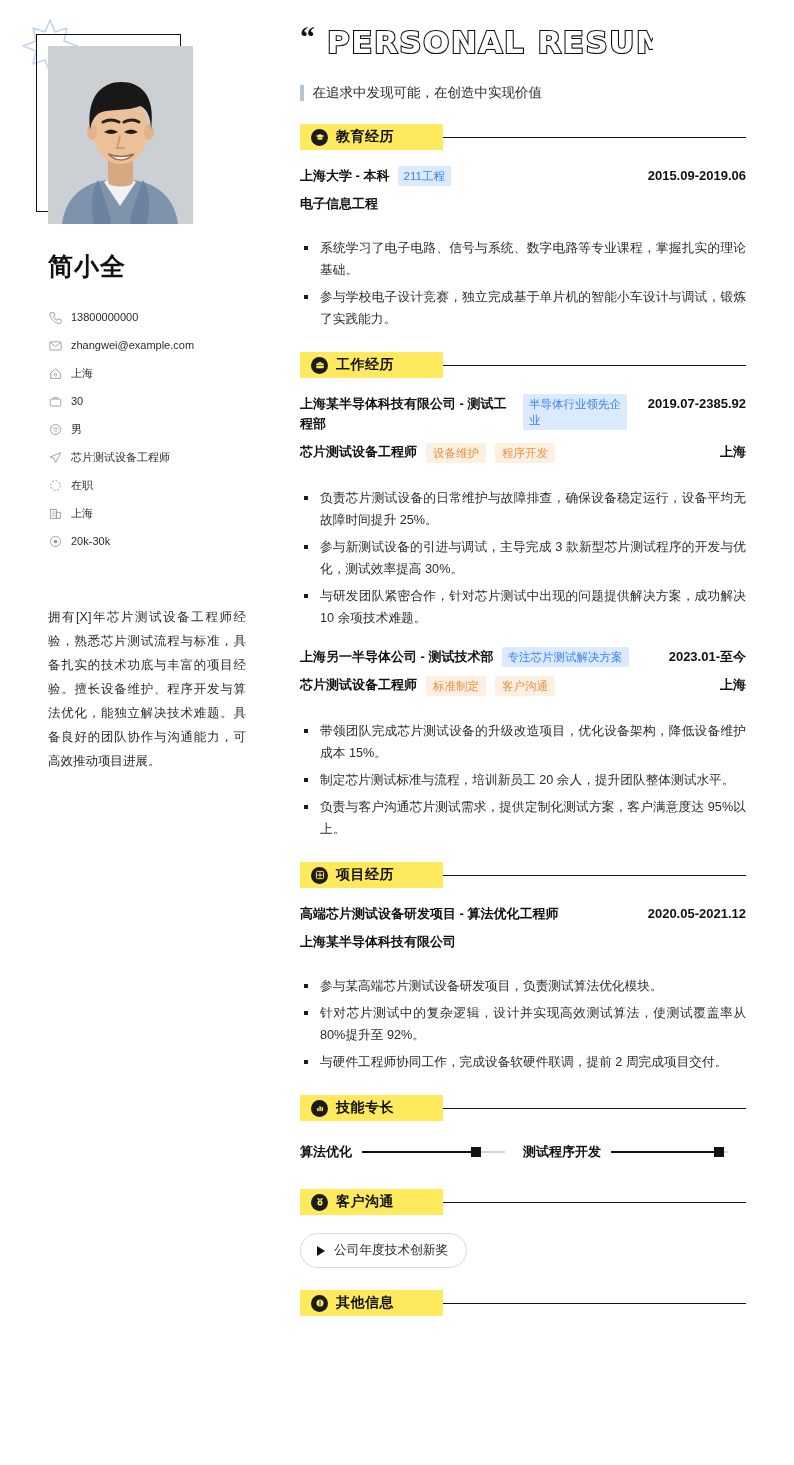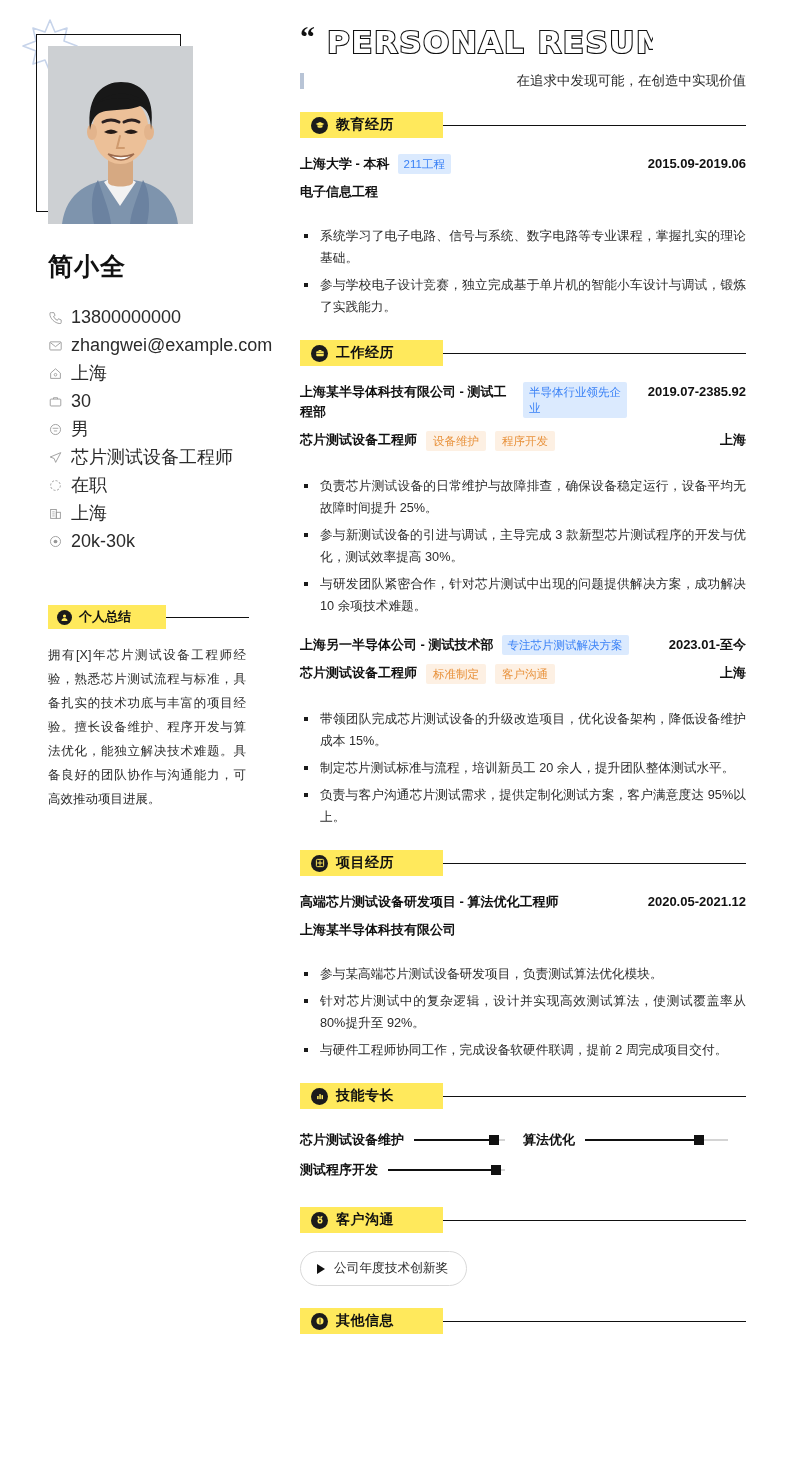--- a/index.html
+++ b/index.html
@@ -29,21 +29,21 @@
     background: #cfd2d5; overflow: hidden;
   }
   .photo svg { display: block; width: 145px; height: 178px; }
 
   .person-name {
     margin: 26px 0 14px 18px;
     font-size: 25px; font-weight: 700; letter-spacing: 1px; color: #111;
   }
 
   .contact-list { margin: 20px 0 0 18px; }
-  .contact-row { display: flex; align-items: center; gap: 9px; height: 28px; font-size: 18px; color: #2b2b2b; }
+  .contact-row { display: flex; align-items: center; gap: 9px; height: 28px; font-size: 11px; color: #2b2b2b; }
   .contact-row .ic { width: 14px; height: 14px; flex: 0 0 14px; opacity: .55; display: flex; align-items: center; justify-content: center; }
   .contact-row .ic svg { width: 13px; height: 13px; display: block; }
 
   
   .sb-section { margin: 50px 0 0 18px; width: 198px; }
   .sb-head { position: relative; height: 24px; display: flex; align-items: center; }
   .sb-head .hl {
     position: absolute; left: 0; top: 0; height: 24px; width: 118px;
     background: #ffe95c; z-index: 0;
   }
@@ -58,21 +58,21 @@
 
   .sb-body { margin-top: 14px; font-size: 12.5px; line-height: 24px; color: #2b2b2b; text-align: justify; }
 
   
   .main { flex: 1; padding: 18px 48px 0 10px; position: relative; }
 
   .title-row { display: flex; align-items: flex-start; gap: 8px; height: 48px; }
   .quote-mark { font-size: 30px; font-weight: 700; color: #111; line-height: 1; margin-top: 4px; font-family: "Liberation Serif", serif; }
   .bubble-title { margin-top: 2px; }
 
-  .subtitle-row { display: flex; align-items: center; gap: 9px; margin-top: 6px; justify-content: space-between; }
+  .subtitle-row { display: flex; align-items: center; gap: 9px; margin-top: 18px; }
   .subtitle-bar { width: 3.5px; height: 16px; background: #b8c4d6; flex: 0 0 3.5px; }
   .subtitle-txt { font-size: 13.5px; color: #2b2b2b; }
 
   
   .sec { margin-top: 22px; }
   .sec-head { position: relative; height: 26px; }
   .sec-head .hl { position: absolute; left: 0; top: 0; height: 26px; width: 143px; background: #ffe95c; }
   .sec-head .hl-line { position: absolute; left: 143px; top: 13px; right: 0; height: 1.4px; background: #111; }
   .sec-head .inner { position: relative; z-index: 1; display: flex; align-items: center; gap: 8px; padding-left: 11px; height: 26px; }
   .sec-head .badge {
@@ -255,33 +255,20 @@
             <svg viewBox="0 0 16 16">
               <circle cx="8" cy="8" r="6.2" fill="none" stroke="#444" stroke-width="1.1"></circle>
               <circle cx="8" cy="8" r="2.3" fill="#444"></circle>
             </svg>
           </span>
         <span>20k-30k</span>
       </div>
     </div>
 
     <section class="sb-section">
-      <div class="sb-head">
-        <span class="hl"></span>
-        <span class="hl-line"></span>
-        <span class="inner">
-          <span class="badge">
-            <svg viewBox="0 0 16 16">
-                <circle cx="8" cy="5.4" r="2.8" fill="#ffe95c"></circle>
-                <path d="M2.6 14 C3 10.4 5.3 9 8 9 C10.7 9 13 10.4 13.4 14 Z" fill="#ffe95c"></path>
-              </svg>
-          </span>
-          <span class="txt">个人总结</span>
-        </span>
-      </div>
       <p class="sb-body">拥有[X]年芯片测试设备工程师经验，熟悉芯片测试流程与标准，具备扎实的技术功底与丰富的项目经验。擅长设备维护、程序开发与算法优化，能独立解决技术难题。具备良好的团队协作与沟通能力，可高效推动项目进展。</p>
     </section>
   </aside>
 
   <main class="main">
 
     <div class="title-row">
       <span class="quote-mark">“</span>
       <span class="bubble-title">
         <svg width="330" height="44" viewBox="0 0 330 44">
@@ -420,28 +407,20 @@
                 <rect x="6.9" y="5" width="2.4" height="8" fill="#ffe95c"></rect>
                 <rect x="10.4" y="6.6" width="2.4" height="6.4" fill="#ffe95c"></rect>
               </svg>
           </span>
           <span class="txt">技能专长</span>
         </span>
       </div>
 
       <div class="skills-grid">
         <div class="skill">
-          <span class="skill-name">芯片测试设备维护</span>
-          <span class="skill-track">
-            <span class="bg"></span>
-            <span class="fill" id="sk0f" style="width: 88%;"></span>
-            <span class="knob" id="sk0k" style="left: 88%;"></span>
-          </span>
-        </div>
-        <div class="skill">
           <span class="skill-name">算法优化</span>
           <span class="skill-track">
             <span class="bg"></span>
             <span class="fill" id="sk2f" style="width: 80%;"></span>
             <span class="knob" id="sk2k" style="left: 80%;"></span>
           </span>
         </div>
         <div class="skill">
           <span class="skill-name">测试程序开发</span>
           <span class="skill-track">

